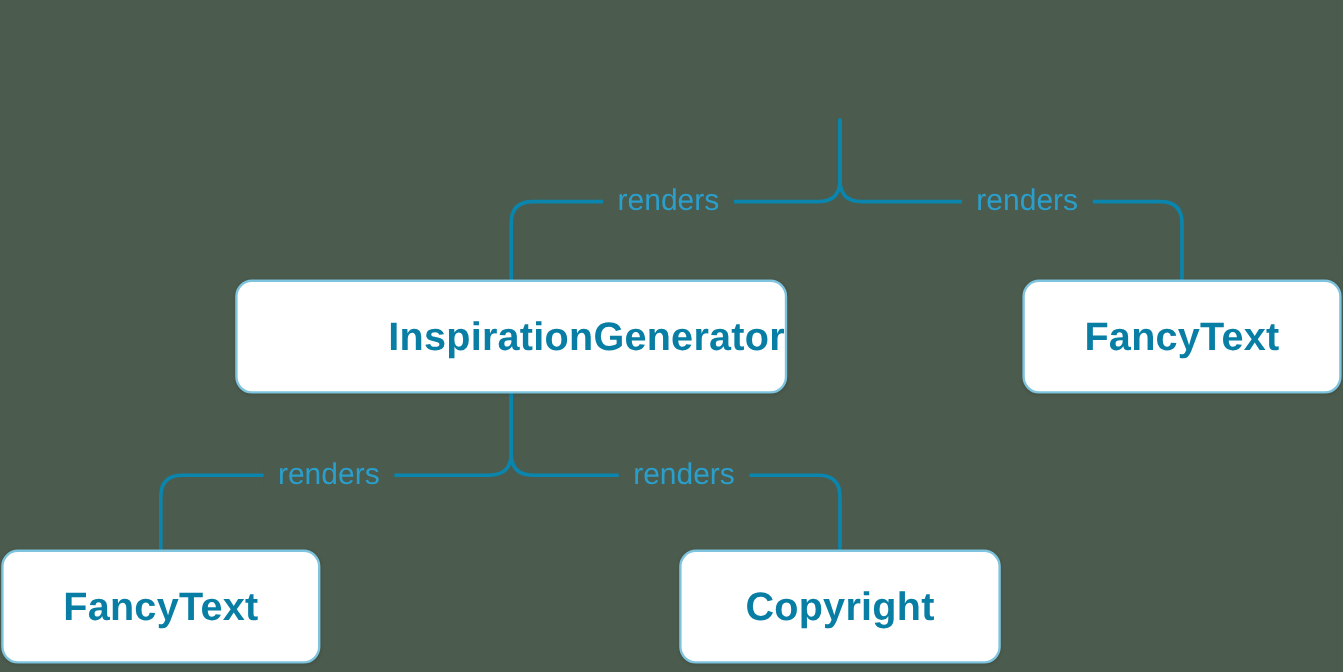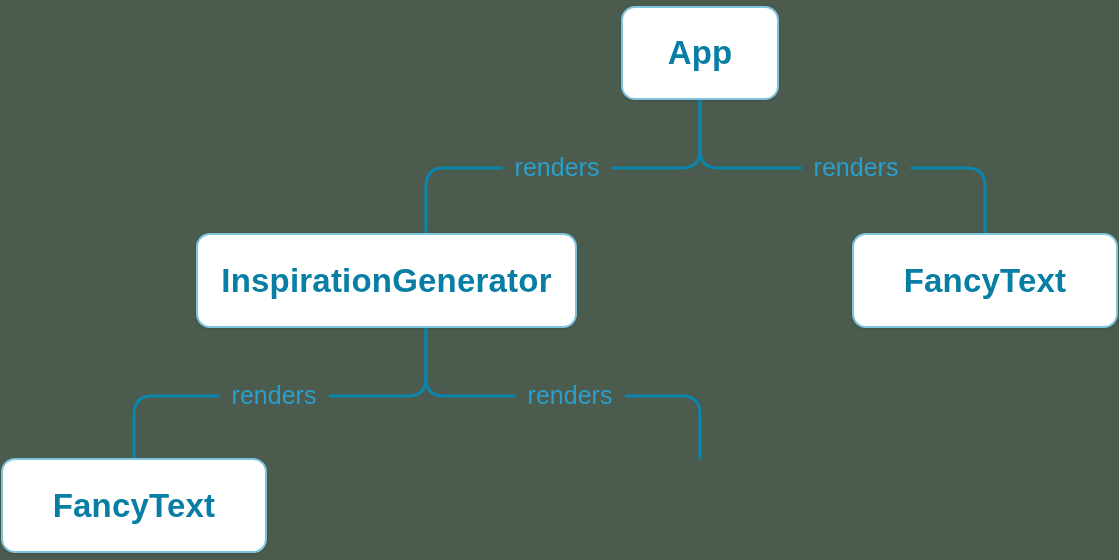--- a/index.html
+++ b/index.html
@@ -31,21 +31,21 @@
     border:2.5px solid var(--node-border);
     border-radius:14px;
     color:var(--node-text);
     font-size:33px;
     font-weight:600;
     letter-spacing:0.2px;
     box-shadow:0 1px 3px rgba(0,0,0,0.12);
     box-sizing:border-box;
   }
   .node-app{left:621px;top:6px;width:158px;height:94px;}
-  .node-inspiration{left:196px;top:233px;width:381px;height:95px;}
+  .node-inspiration{left:196px;top:233px;width:460px;height:95px;justify-content:flex-end;}
   .node-fancy-right{left:852px;top:233px;width:266px;height:95px;}
   .node-fancy-left{left:1px;top:458px;width:266px;height:95px;}
   .node-copyright{left:566px;top:458px;width:268px;height:95px;}
   .edge-label{
     position:absolute;
     transform:translate(-50%,-52%);
     background:var(--bg);
     padding:0 12px;
     color:var(--edge-label);
     font-size:25px;
@@ -67,30 +67,30 @@
     <path d="M700 100 V150 Q700 168 718 168 H967 Q985 168 985 186 V233"></path>
     <path d="M426 328 V378 Q426 396 408 396 H152 Q134 396 134 414 V458"></path>
     <path d="M426 328 V378 Q426 396 444 396 H682 Q700 396 700 414 V458"></path>
   </svg>
 
   <span class="edge-label edge-label-1">renders</span>
   <span class="edge-label edge-label-2">renders</span>
   <span class="edge-label edge-label-3">renders</span>
   <span class="edge-label edge-label-4">renders</span>
 
-  <div class="node node-app">
-    <span>App</span>
-  </div>
 
   <div class="node node-inspiration">
     <span>InspirationGenerator</span>
   </div>
 
   <div class="node node-fancy-right">
     <span>FancyText</span>
   </div>
 
   <div class="node node-fancy-left">
     <span>FancyText</span>
   </div>
 
+  <div class="node node-copyright">
+    <span>Copyright</span>
+  </div>
 
 </div>
 
 </body></html>

